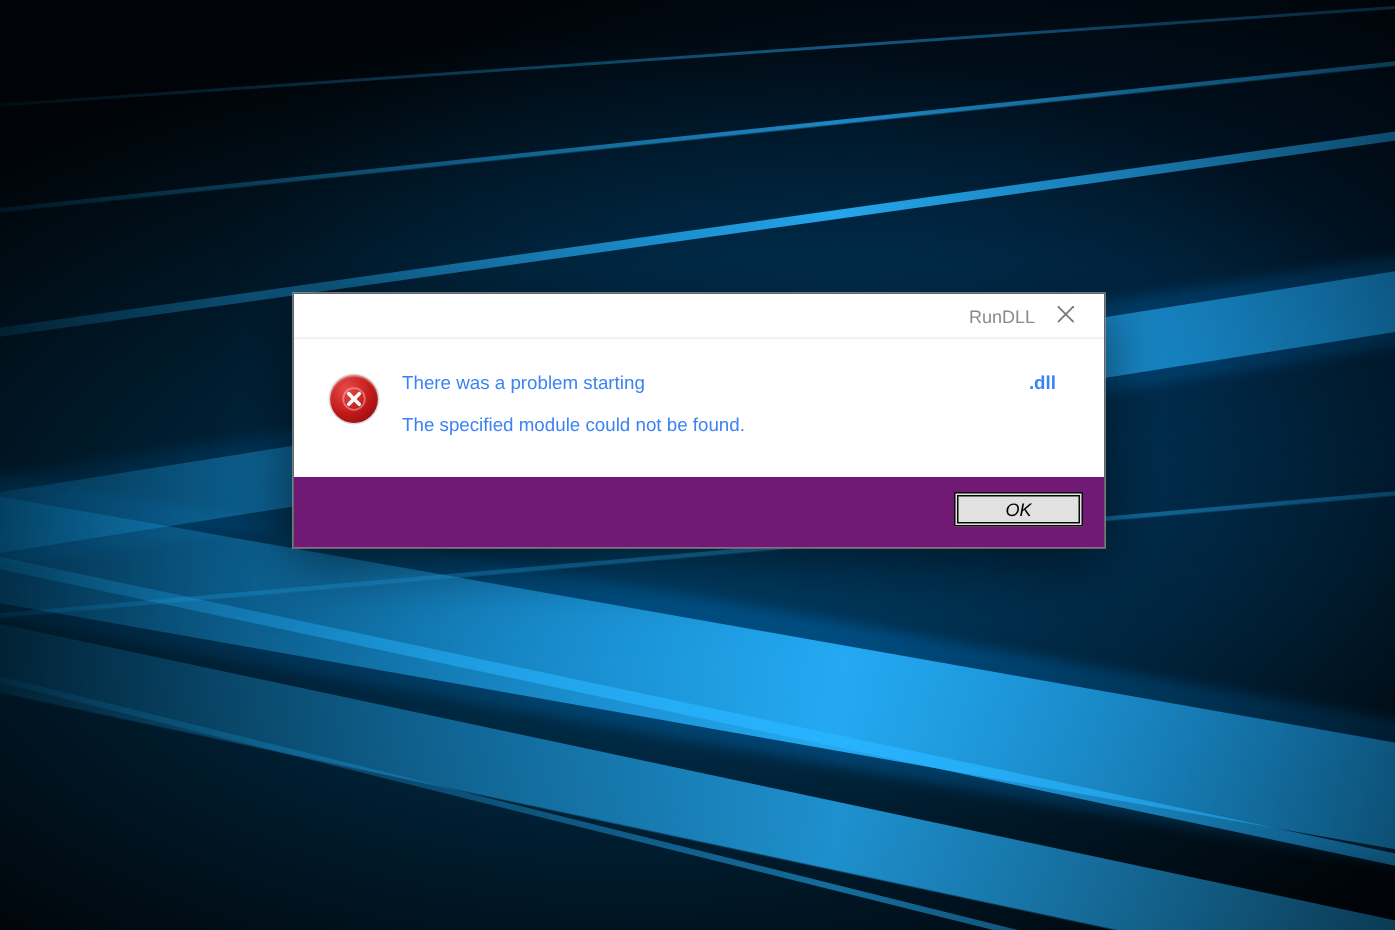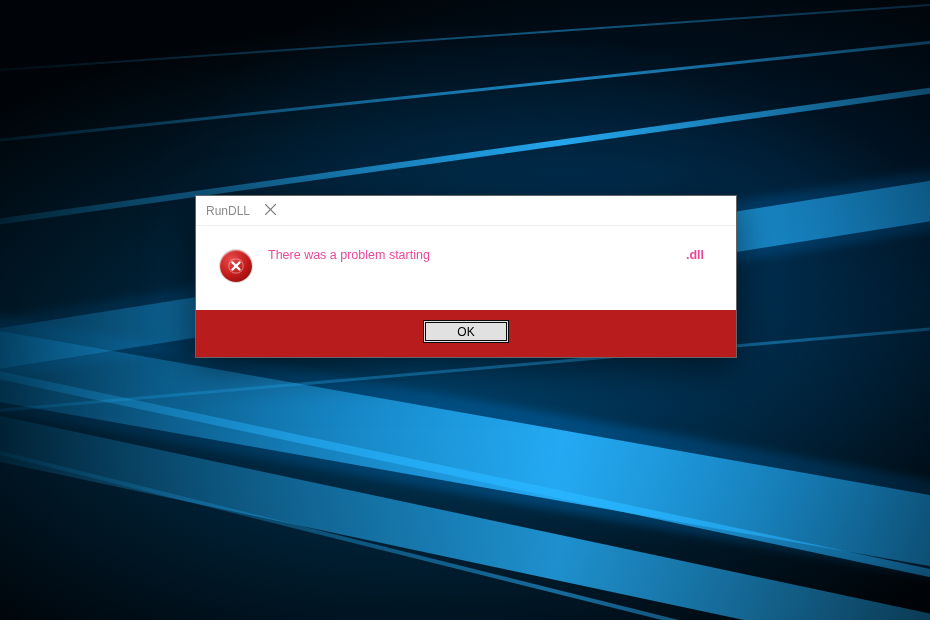--- a/index.html
+++ b/index.html
@@ -48,21 +48,21 @@
       background: #fff;
       border: 1px solid #646464;
       box-shadow: 0 10px 40px rgba(0,0,0,0.6);
       font-size: 12px;
       color: #000;
     }
     .titlebar {
       height: 30px;
       display: flex;
       align-items: center;
-      justify-content: flex-start;
+      justify-content: flex-end;
       padding: 0 6px 0 10px;
       background: #fff;
       border-bottom: 1px solid #eee;
     }
     .titlebar .title {
       color: #8a8a8a;
       font-size: 12px;
     }
     .close-btn {
       width: 40px; height: 26px;
@@ -78,35 +78,36 @@
     }
     .icon-col { flex: 0 0 auto; padding-top: 2px; }
     .err-icon {
       width: 32px; height: 32px;
       border-radius: 50%;
       background: radial-gradient(circle at 35% 30%, #e94a4a 0%, #c01818 55%, #7a0b0b 100%);
       display: flex; align-items: center; justify-content: center;
       box-shadow: inset 0 1px 1px rgba(255,255,255,0.45), 0 0 0 1px rgba(0,0,0,0.15);
     }
     .err-icon svg { width: 16px; height: 16px; }
-    .msg-col { flex: 1 1 auto; color: #ec4899; }
+    .msg-col { flex: 1 1 auto; color: #3b82f6; }
     .msg-row {
       display: flex; justify-content: space-between;
       font-size: 12.5px;
       margin-bottom: 14px;
       gap: 10px;
     }
     .msg-row .left { white-space: nowrap; }
     .msg-row .right { white-space: nowrap; padding-right: 6px; font-weight: bold; }
     .msg-line2 { font-size: 12.5px; }
     .btnbar {
       display: flex;
-      justify-content: center;
+      justify-content: flex-end;
       padding: 10px 14px 14px 14px;
-      background: #b91c1c;
+      background: #701a75;
+      font-style: italic;
     }
     .ok-btn {
       min-width: 86px;
       height: 23px;
       font: inherit;
       font-size: 12px;
       background: #e1e1e1;
       border: 1px solid #0a0a0a;
       outline: 1px solid #0a0a0a;
       outline-offset: -3px;
@@ -151,19 +152,20 @@
           <line x1="4.5" y1="4.5" x2="11.5" y2="11.5" stroke="#fff" stroke-width="2.4" stroke-linecap="round"></line>
           <line x1="11.5" y1="4.5" x2="4.5" y2="11.5" stroke="#fff" stroke-width="2.4" stroke-linecap="round"></line>
         </svg>
       </div>
     </div>
     <div class="msg-col">
       <div class="msg-row">
         <span class="left">There was a problem starting</span>
         <span class="right">.dll</span>
       </div>
+      <div class="msg-line2">The specified module could not be found.</div>
     </div>
   </div>
 
   <div class="btnbar">
     <button class="ok-btn">OK</button>
   </div>
 </div>
 
 </body></html>

